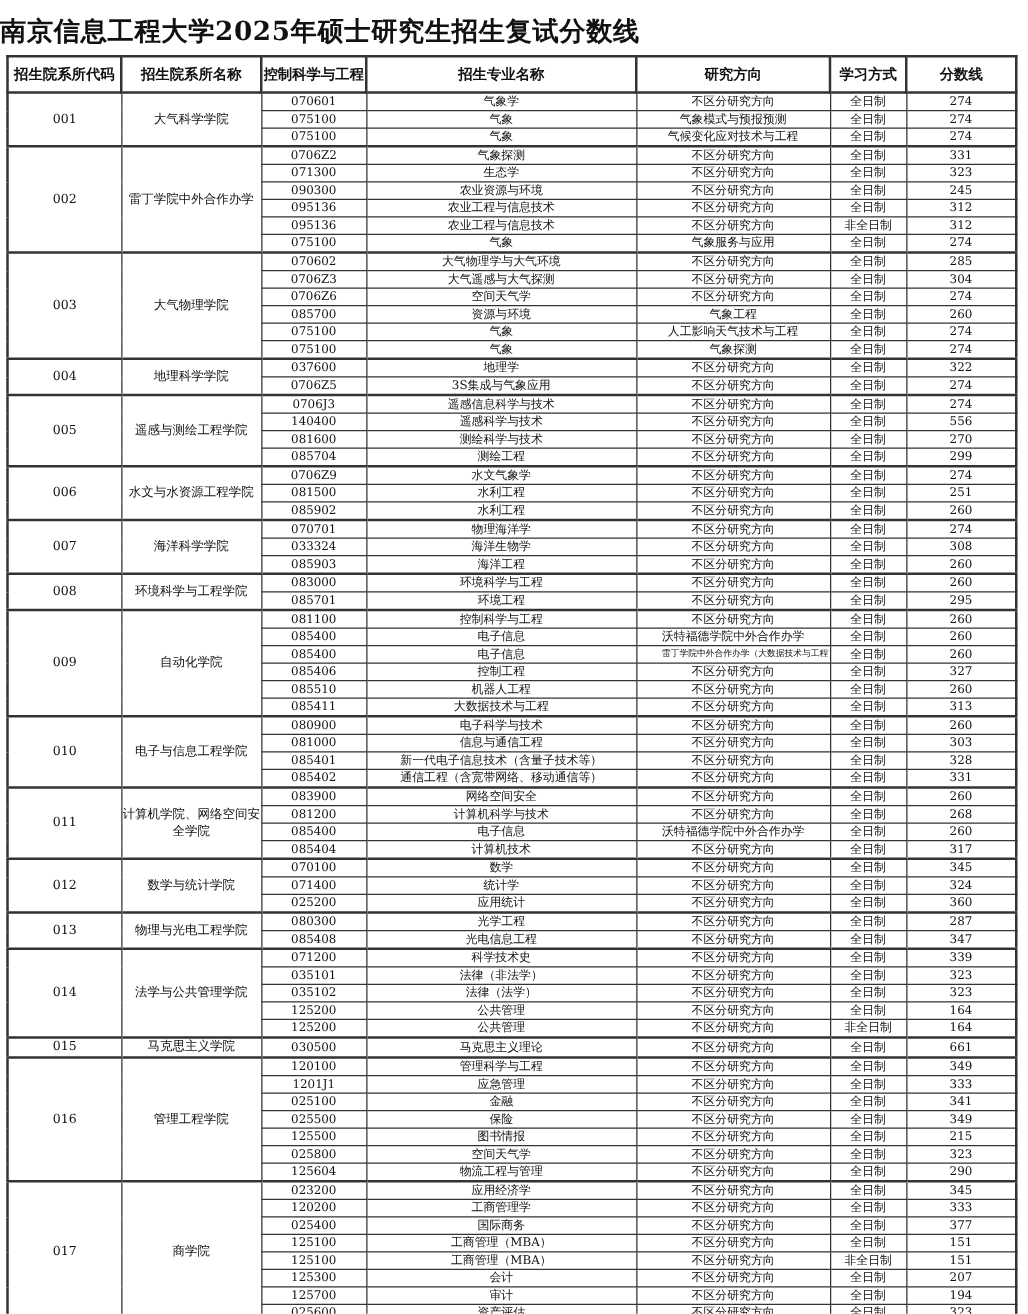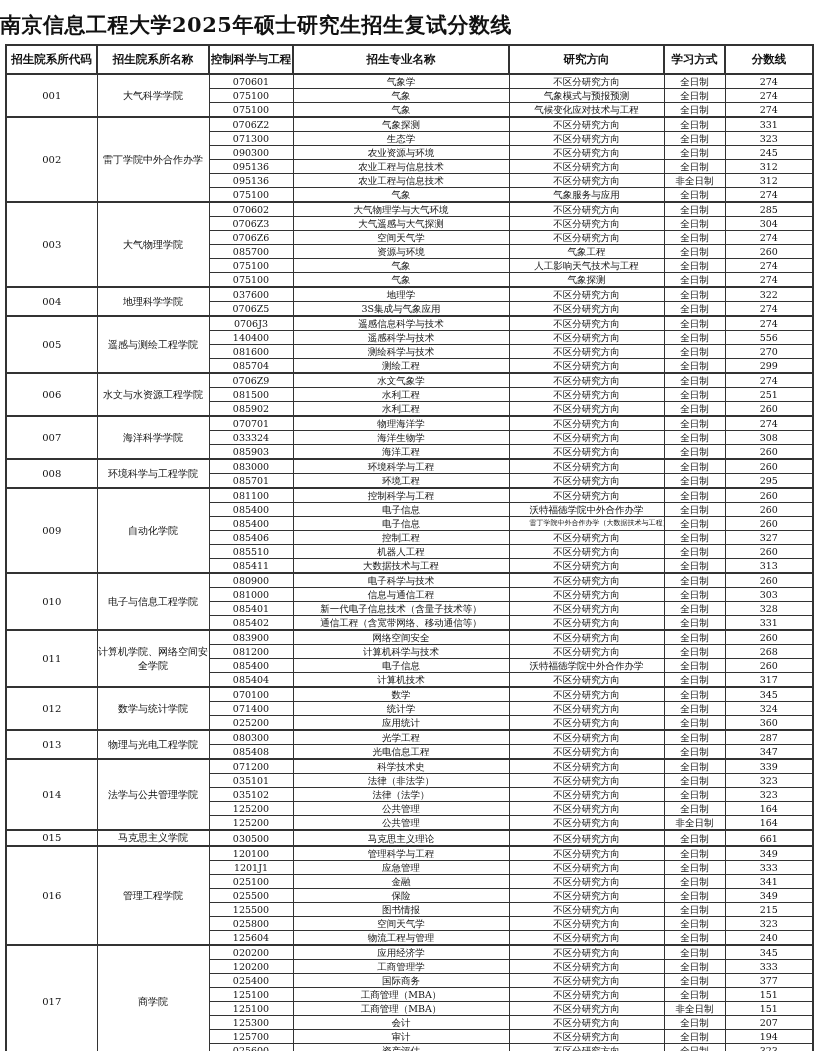--- a/index.html
+++ b/index.html
@@ -494,26 +494,26 @@
         <td>空间天气学</td>
         <td>不区分研究方向</td>
         <td>全日制</td>
         <td>323</td>
       </tr>
       <tr>
         <td>125604</td>
         <td>物流工程与管理</td>
         <td>不区分研究方向</td>
         <td>全日制</td>
-        <td>240</td>
+        <td>290</td>
       </tr>
       <tr class="grp-start">
         <td class="dept-code" rowspan="8">017</td>
         <td class="dept-name" rowspan="8">商学院</td>
-        <td>020200</td>
+        <td>023200</td>
         <td>应用经济学</td>
         <td>不区分研究方向</td>
         <td>全日制</td>
         <td>345</td>
       </tr>
       <tr>
         <td>120200</td>
         <td>工商管理学</td>
         <td>不区分研究方向</td>
         <td>全日制</td>

